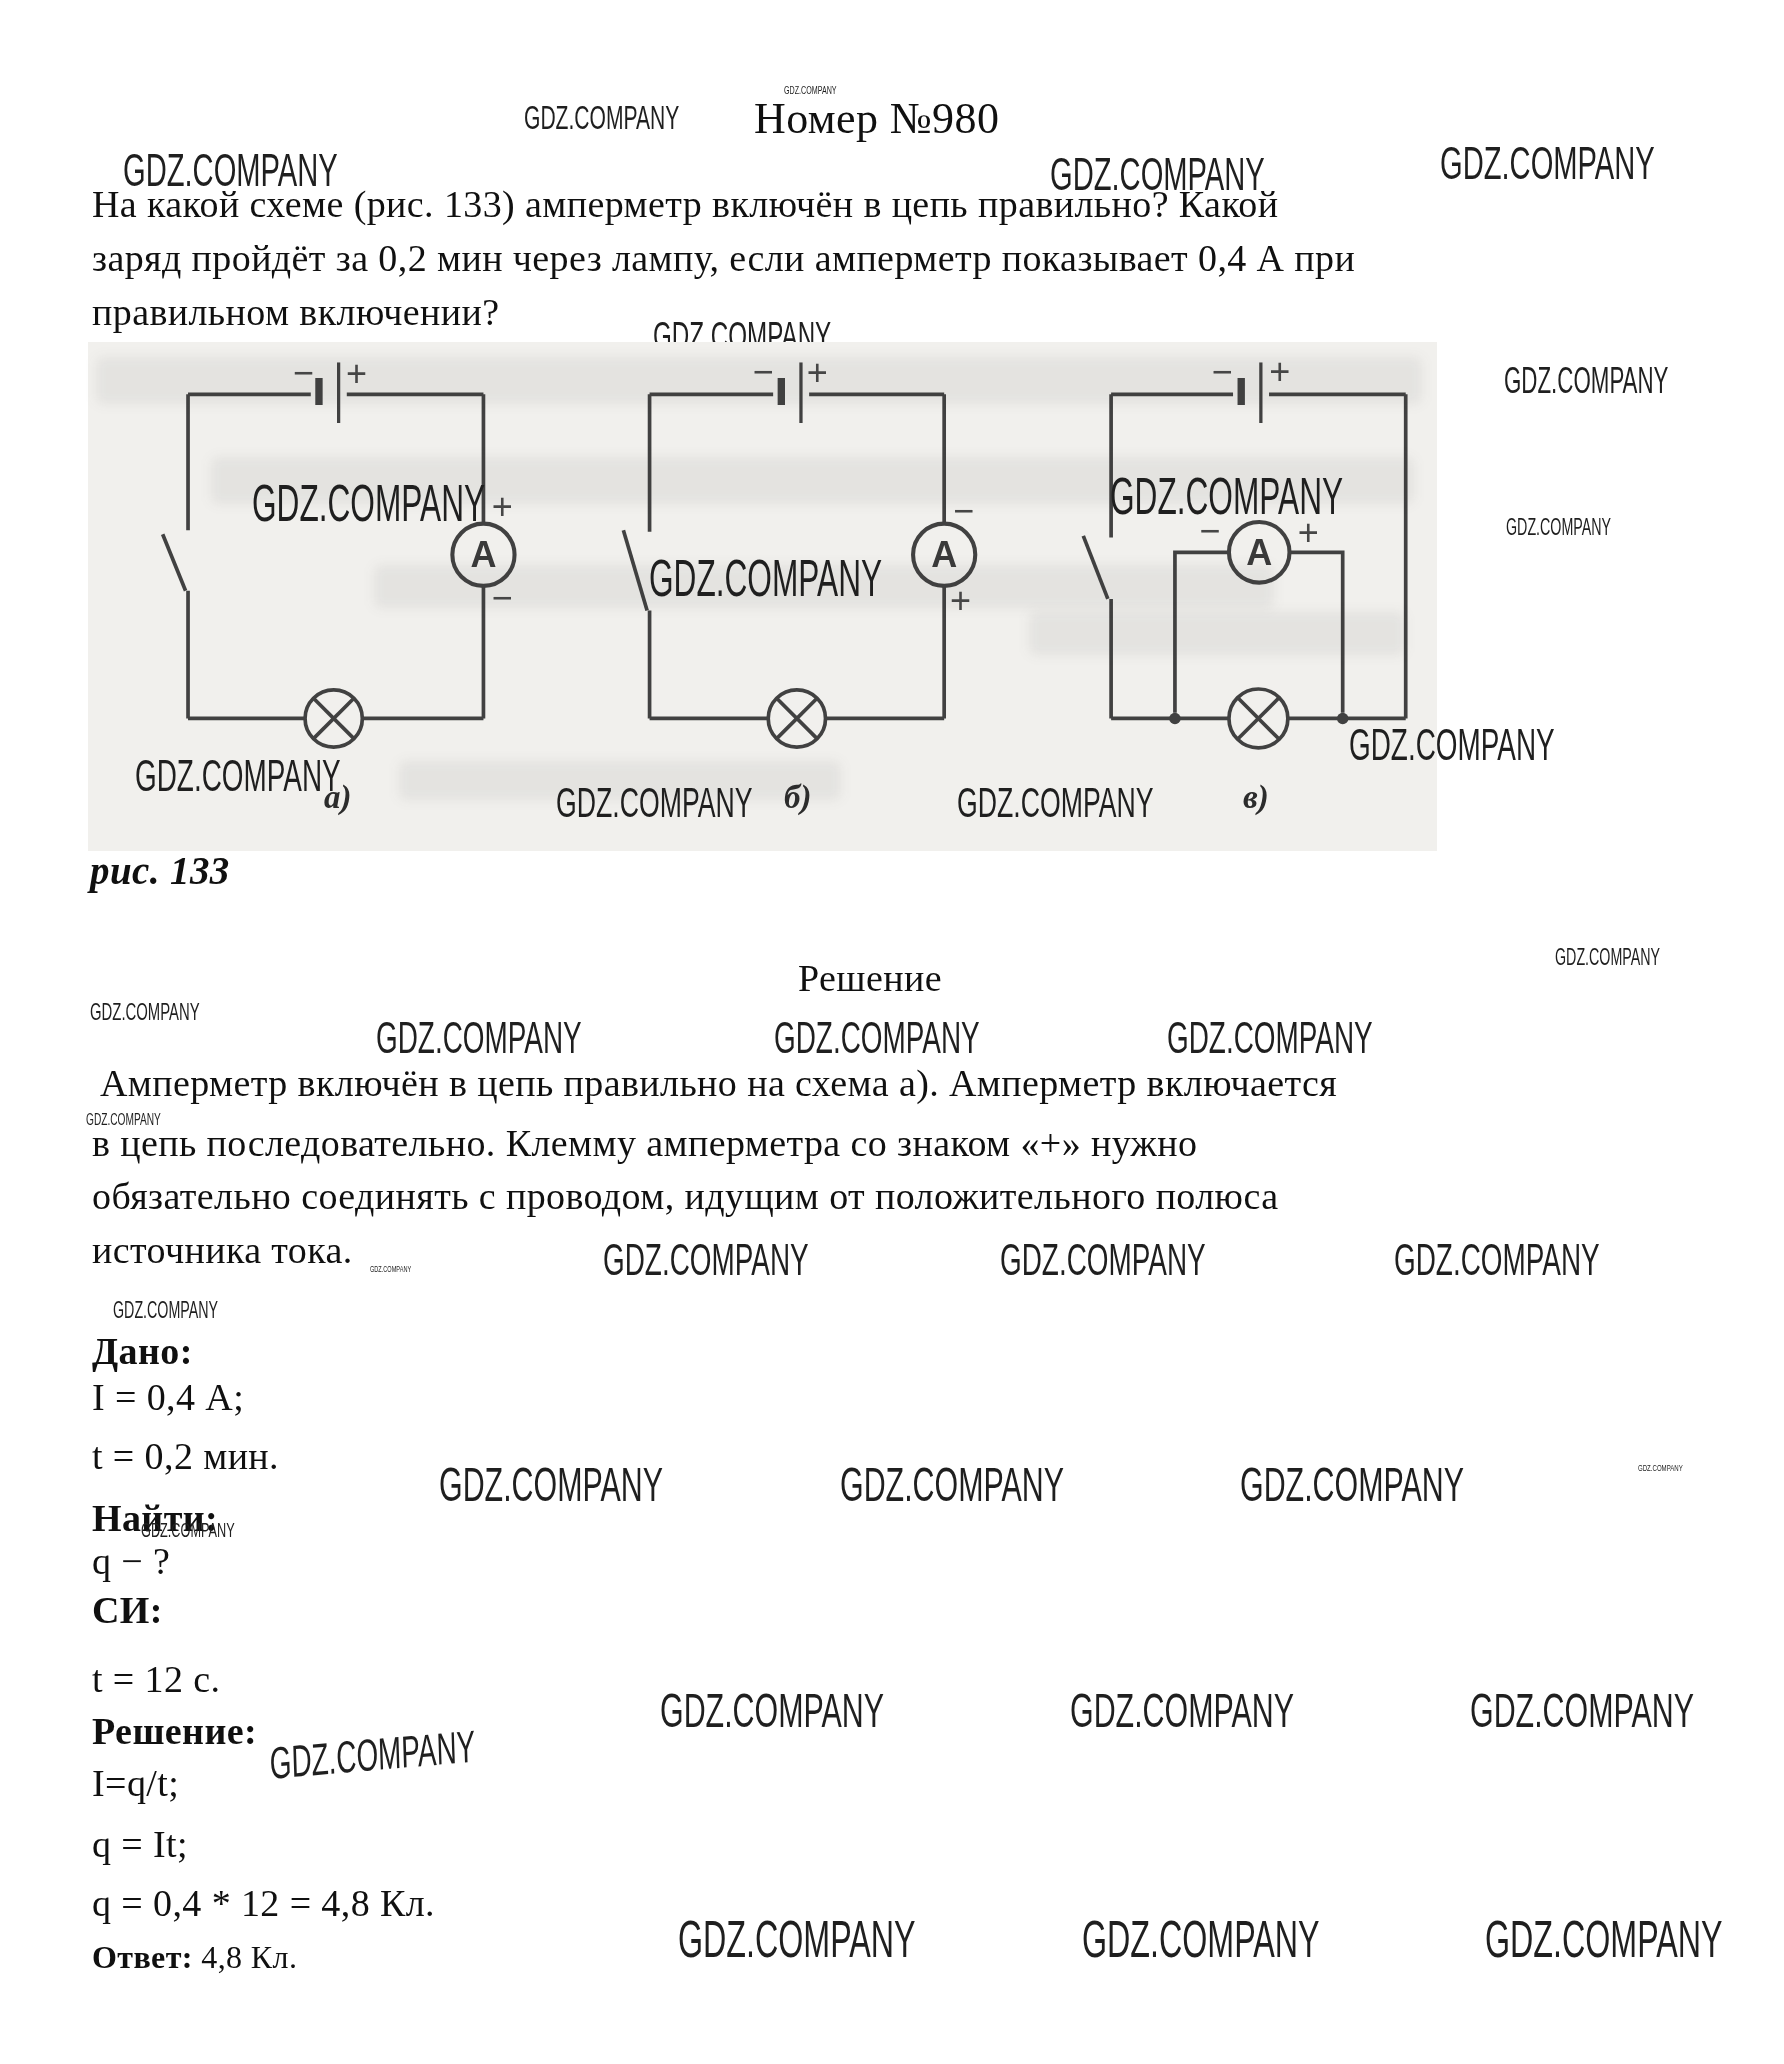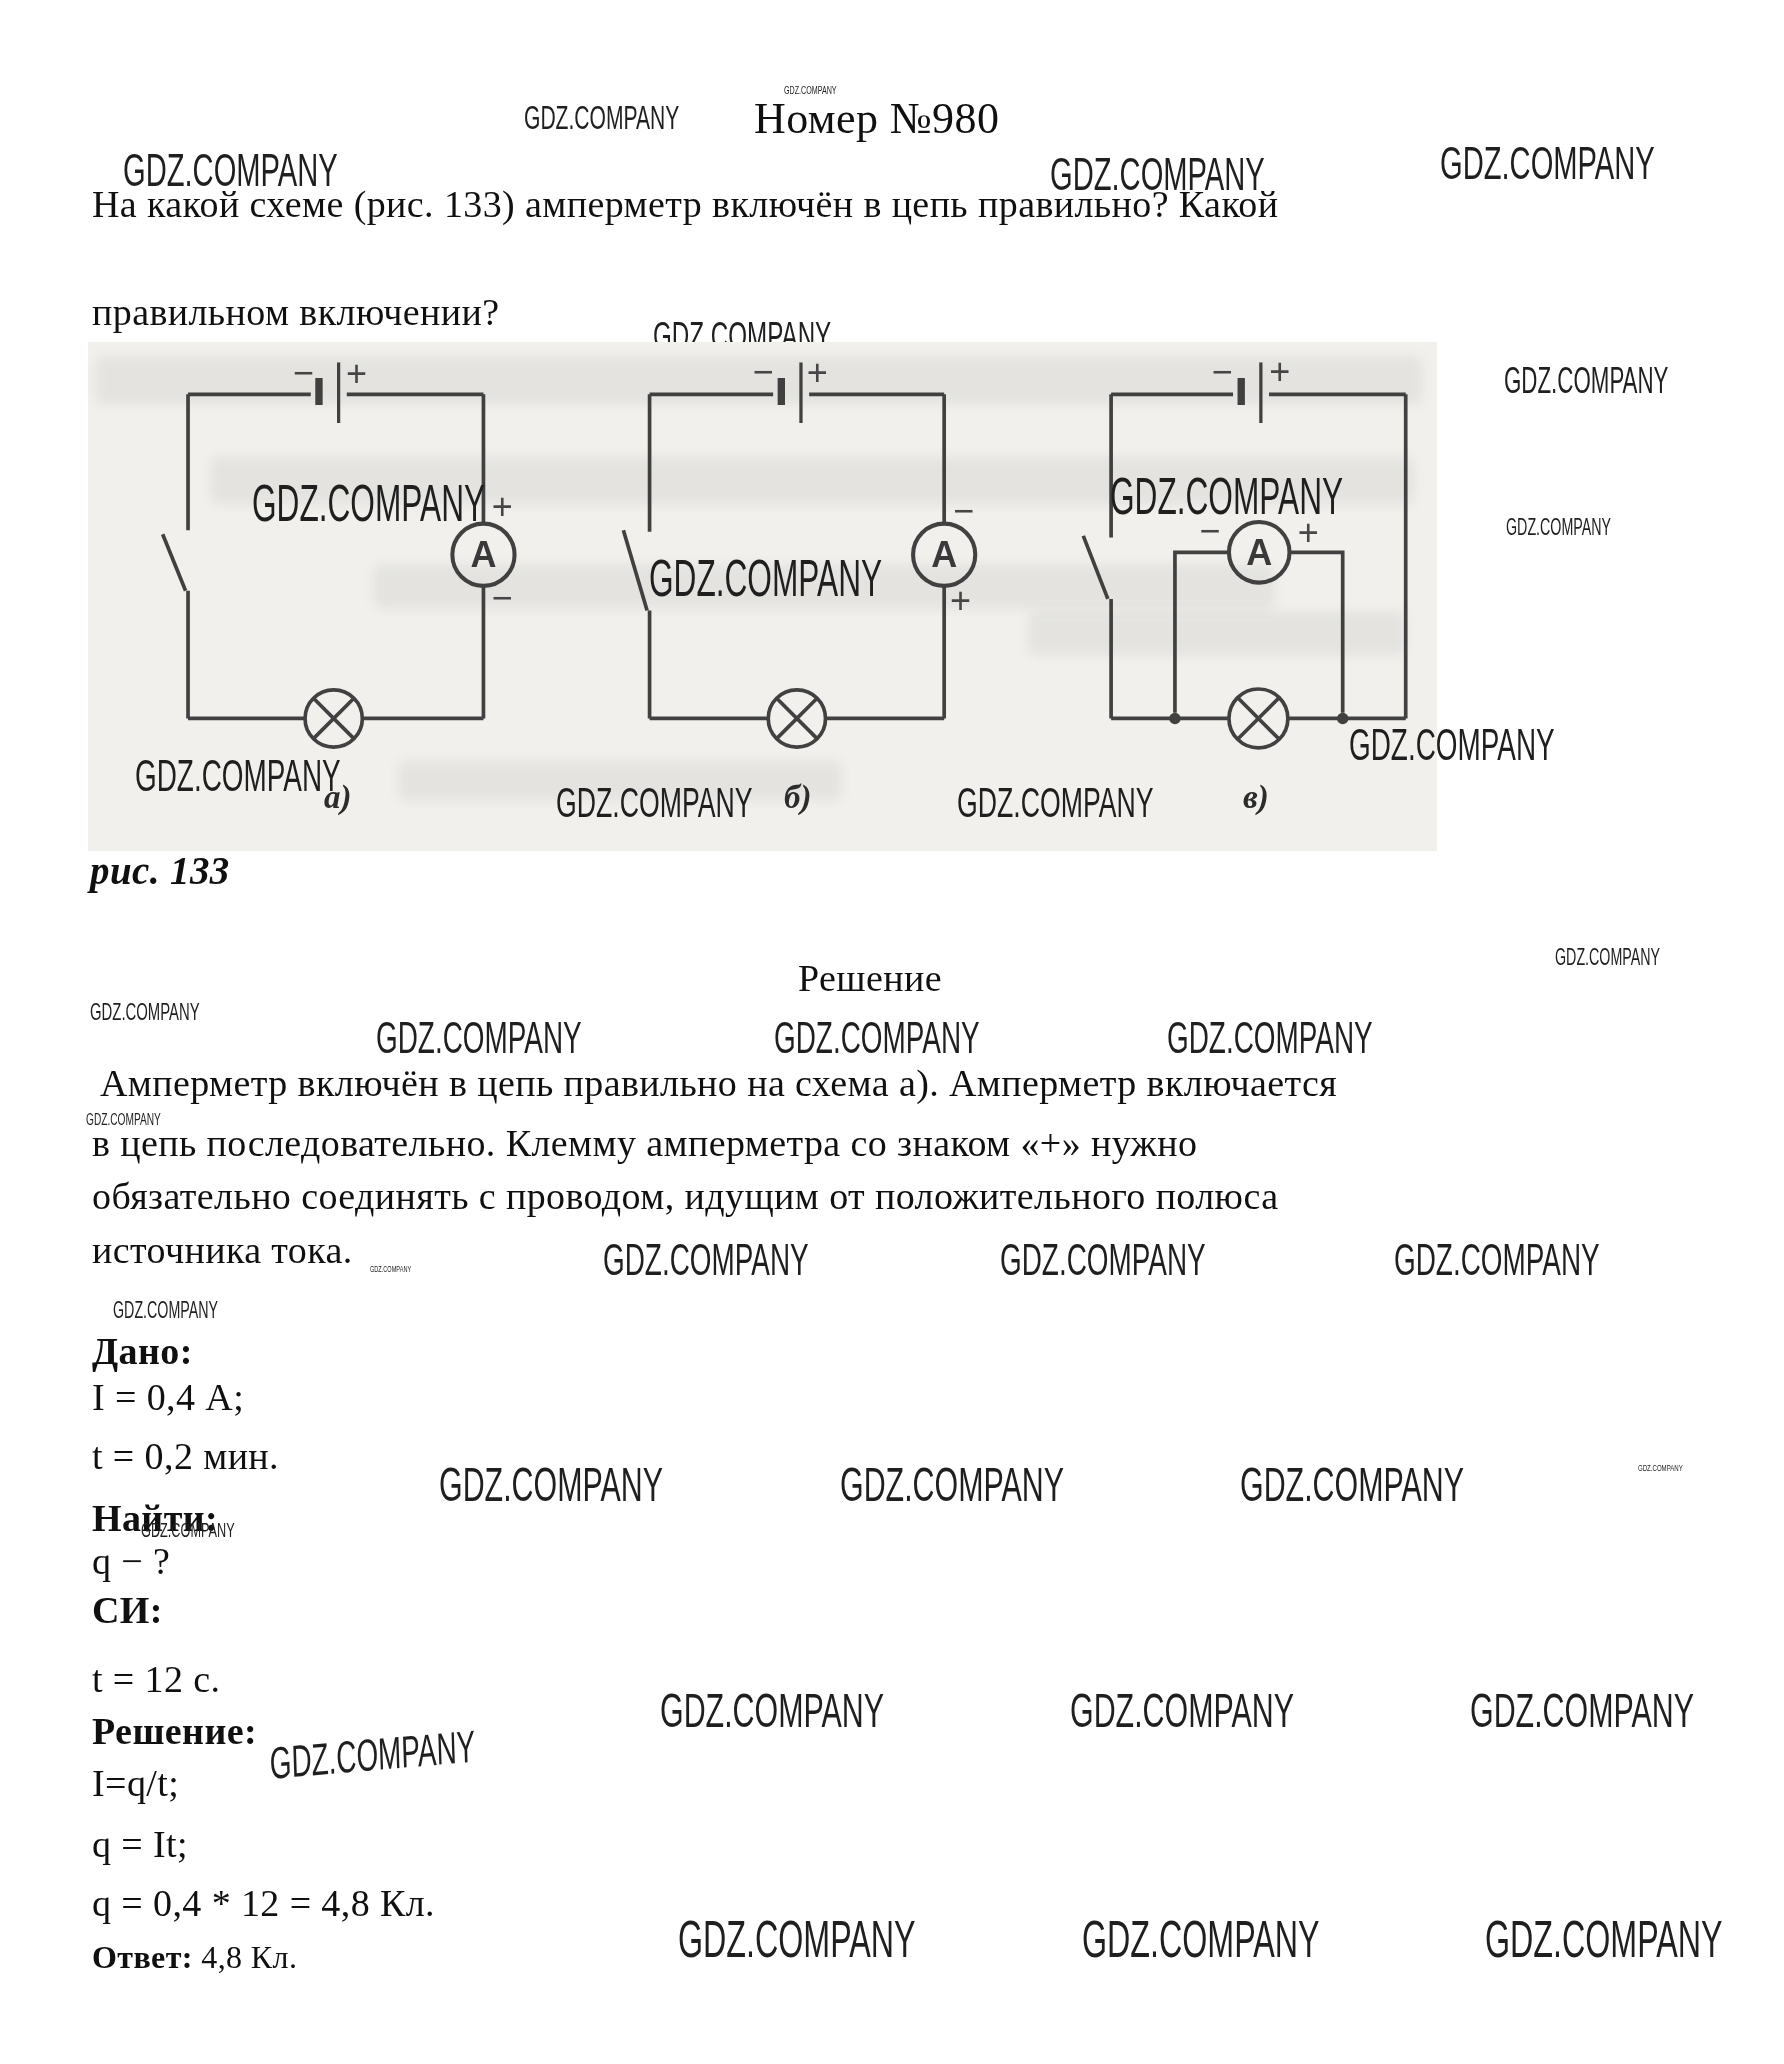--- a/index.html
+++ b/index.html
@@ -32,20 +32,21 @@
 
   <div class="wm" style="left:524px;top:100px;font-size:34px;">GDZ.COMPANY</div>
   <div class="wm" style="left:784px;top:85px;font-size:11.5px;">GDZ.COMPANY</div>
   <div class="t" style="left:754px;top:97px;font-size:44px;">Номер №980</div>
 
   <div class="wm" style="left:123px;top:146px;font-size:47px;">GDZ.COMPANY</div>
   <div class="wm" style="left:1050px;top:150px;font-size:47px;">GDZ.COMPANY</div>
   <div class="wm" style="left:1440px;top:139px;font-size:47px;">GDZ.COMPANY</div>
 
   <div class="t" style="left:92px;top:185px;font-size:38px;">На какой схеме (рис. 133) амперметр включён в цепь правильно? Какой</div>
+  <div class="t" style="left:92px;top:239px;font-size:38px;">заряд пройдёт за 0,2 мин через лампу, если амперметр показывает 0,4 А при</div>
   <div class="t" style="left:92px;top:293px;font-size:38px;">правильном включении?</div>
 
   <div class="wm" style="left:653px;top:316px;font-size:39px;">GDZ.COMPANY</div>
 
   <div class="scan">
     <div class="streak" style="left:8.2px;top:14.7px;width:1326px;height:47px;"></div>
     <div class="streak" style="left:123px;top:115px;width:1203px;height:47px;"></div>
     <div class="streak" style="left:286px;top:223px;width:900px;height:43px;"></div>
     <div class="streak" style="left:941px;top:270px;width:376px;height:43px;"></div>
     <div class="streak" style="left:311px;top:419px;width:442px;height:39px;"></div>

